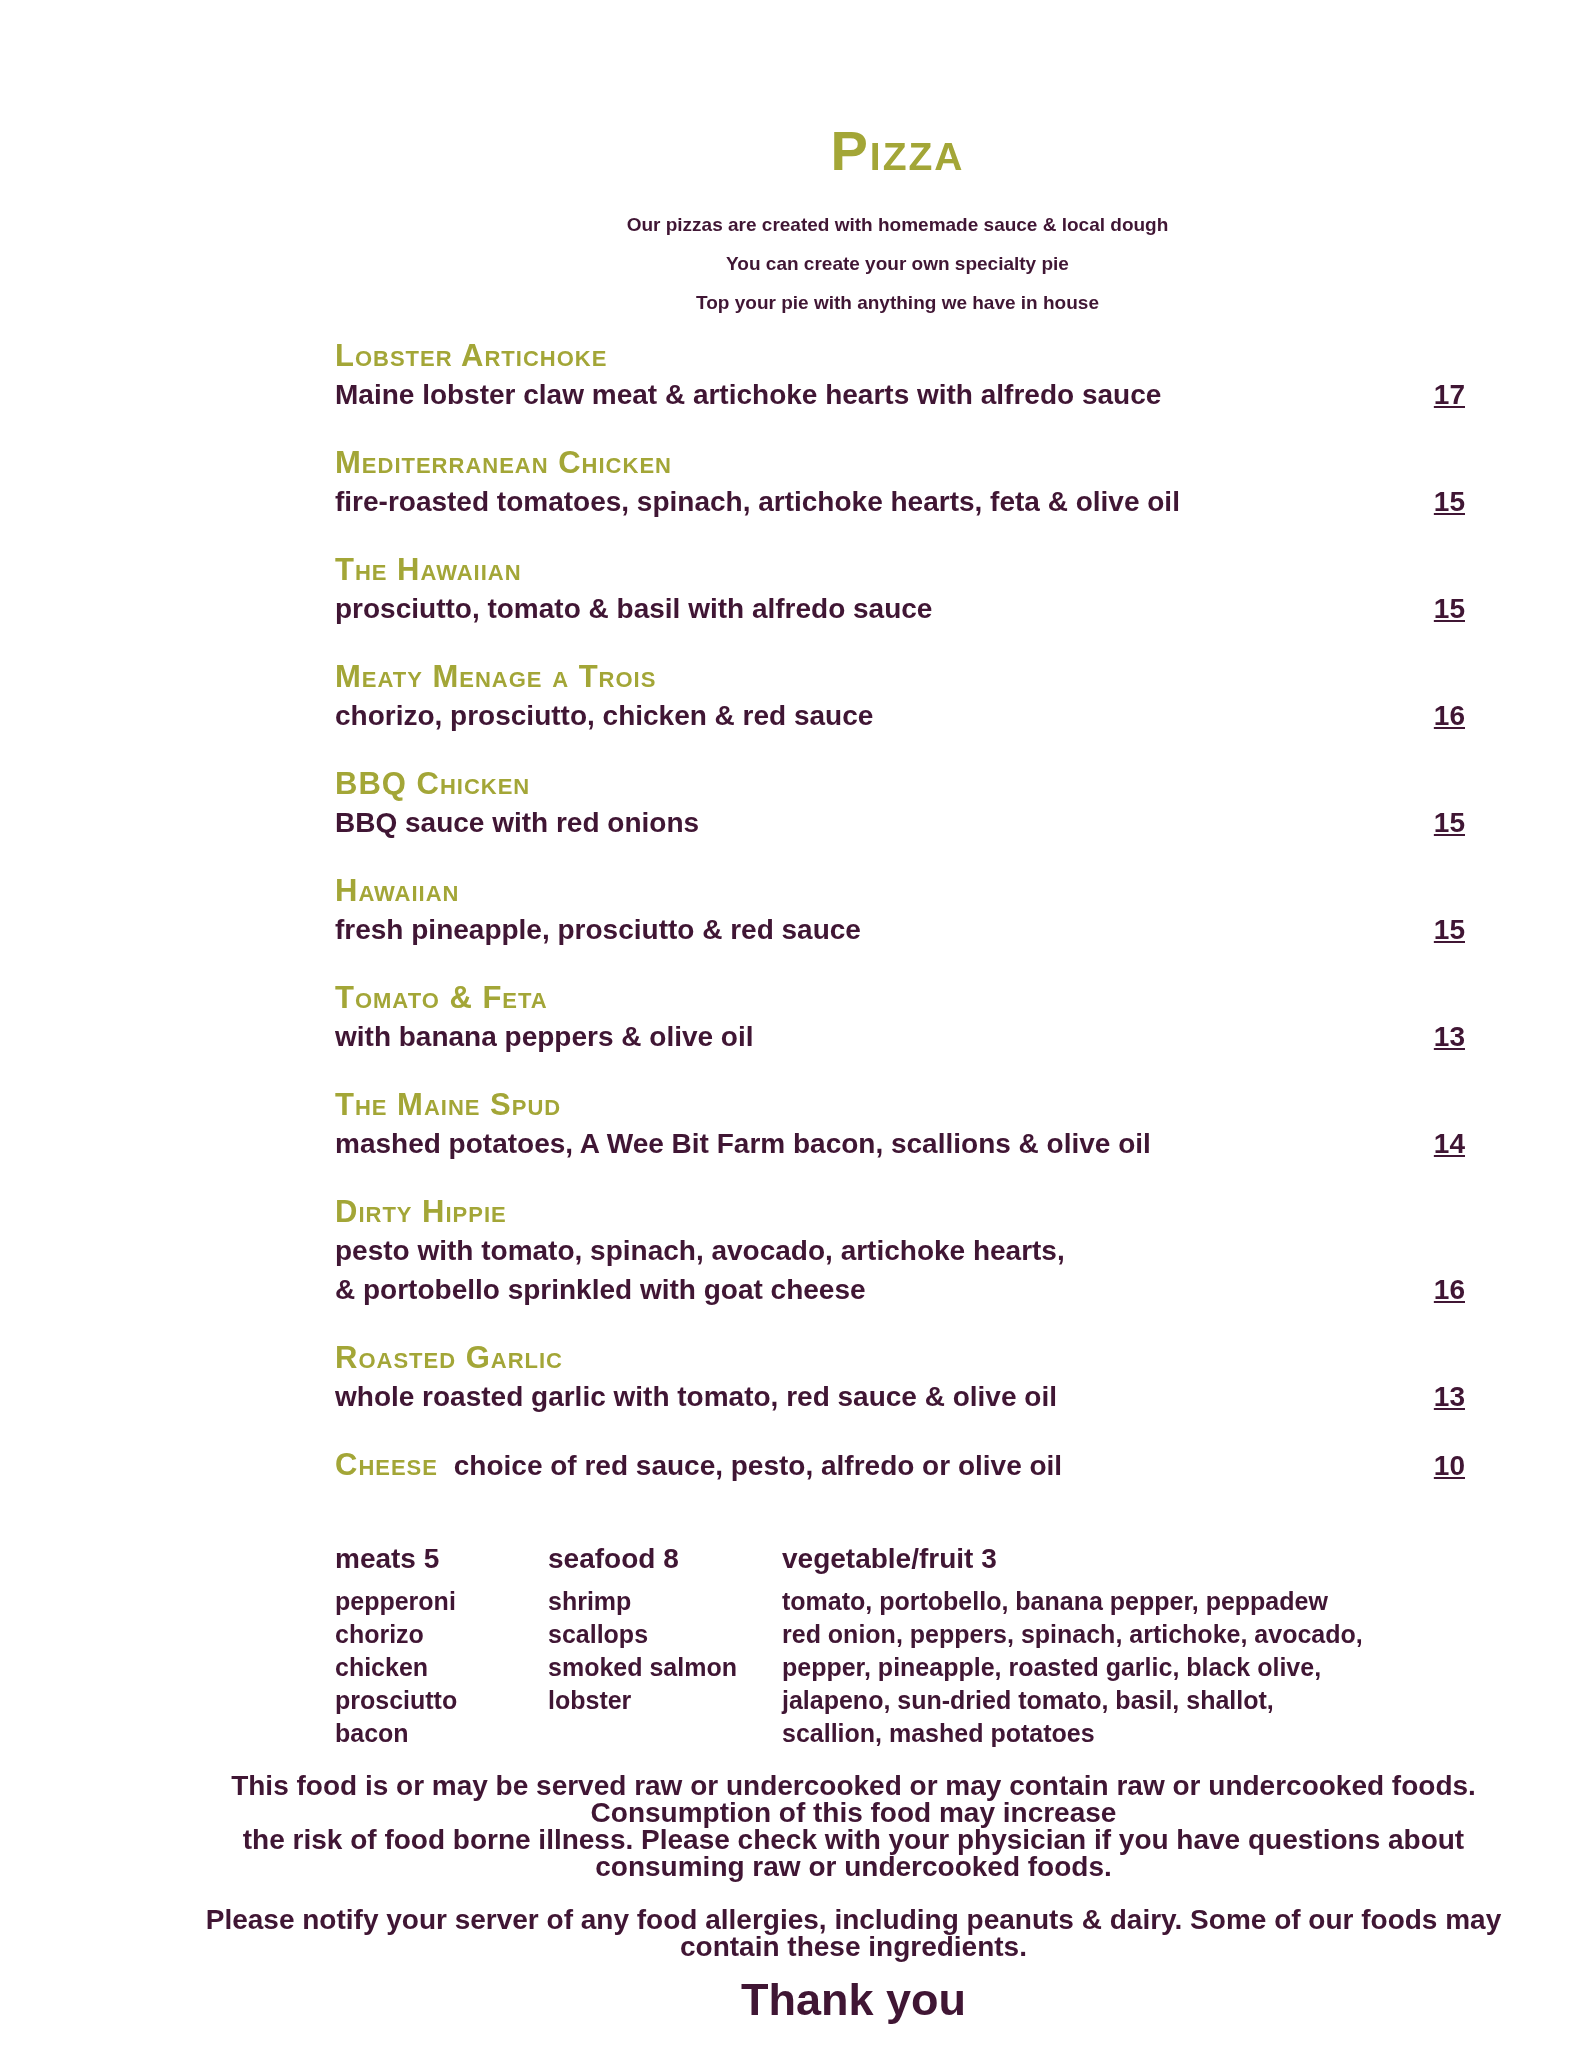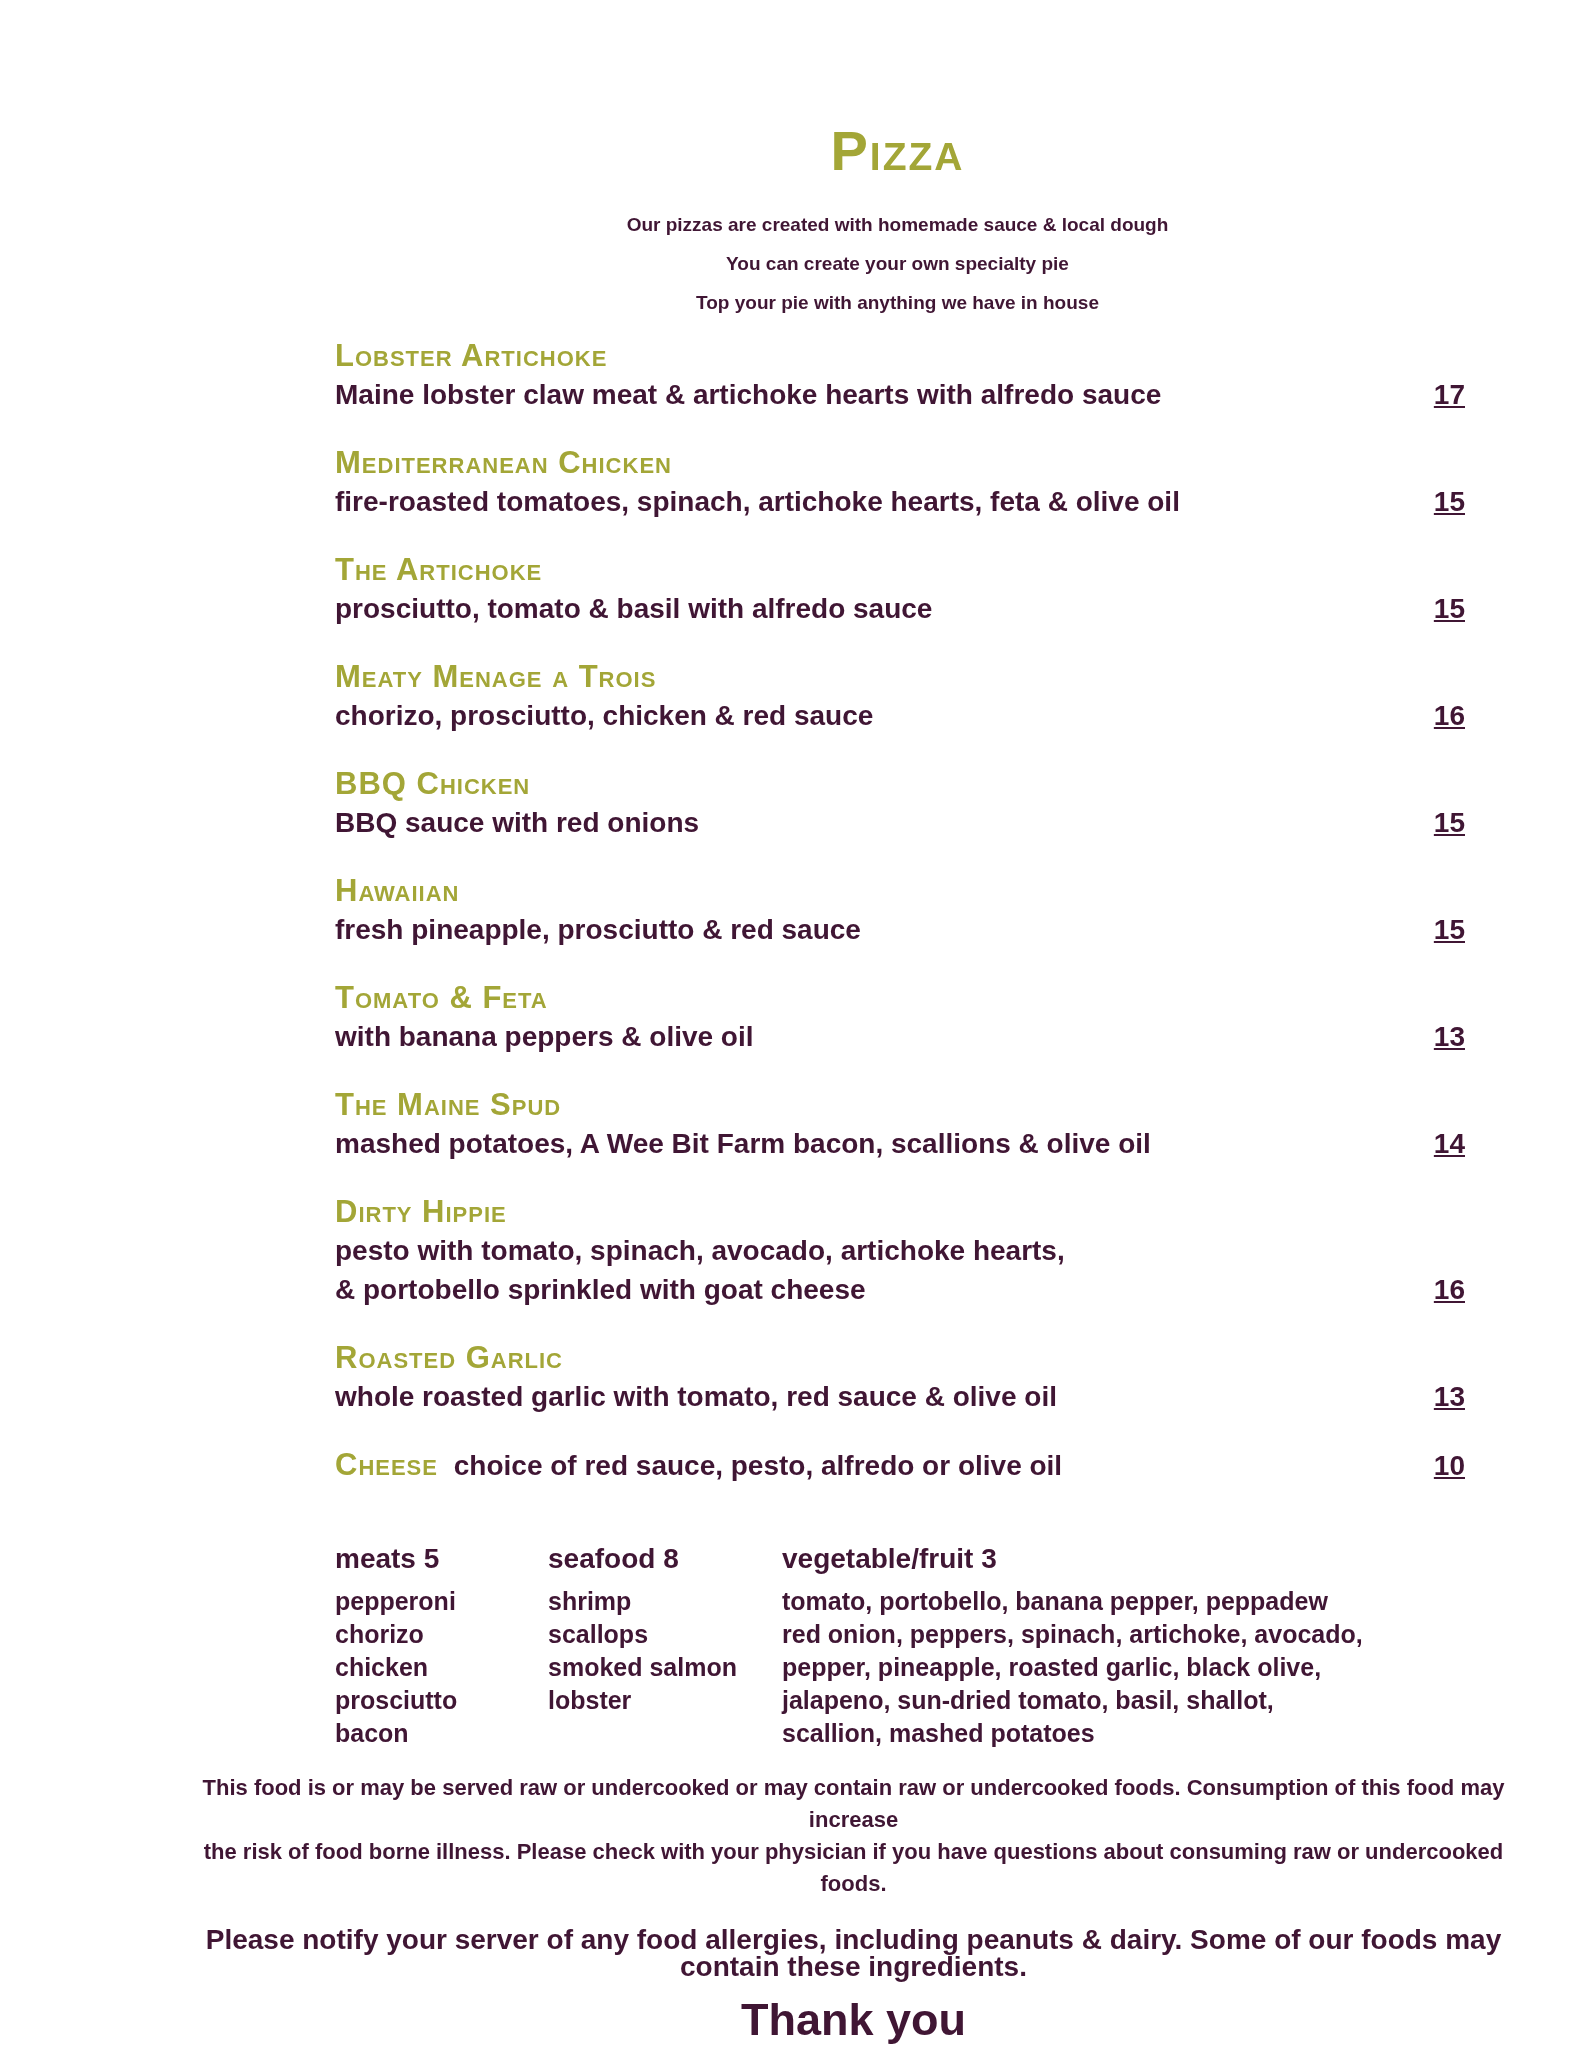--- a/index.html
+++ b/index.html
@@ -52,21 +52,21 @@
   .top-col{display:block;margin-top:27px;}
   .col-meats{width:213px;}
   .col-seafood{width:234px;}
   .col-veg{flex:1;}
   .col-header{font-size:28px;line-height:36px;margin-bottom:8px;}
   .col-items div{font-size:25px;line-height:33px;}
   .footer{
     position:absolute;top:1772px;left:200px;right:85px;
     text-align:center;
   }
-  .disclaimer div{font-size:22px;line-height:32px;}
+  .disclaimer div{font-size:28px;line-height:27px;}
   .allergy{margin-top:26px;font-size:28px;line-height:27px;}
   .thanks{margin-top:20px;font-size:45px;line-height:40px;}
 </style>
 </head>
 <body>
 
 <header class="header">
   <h1 class="title">Pizza</h1>
   <div class="intro">
     <div>Our pizzas are created with homemade sauce &amp; local dough</div>
@@ -87,21 +87,21 @@
 
   <article class="item">
     <h3 class="item-name">Mediterranean Chicken</h3>
     <div class="item-row">
       <p class="item-desc">fire-roasted tomatoes, spinach, artichoke hearts, feta &amp; olive oil</p>
       <span class="price">15</span>
     </div>
   </article>
 
   <article class="item">
-    <h3 class="item-name">The Artichoke</h3>
+    <h3 class="item-name">The Hawaiian</h3>
     <div class="item-row">
       <p class="item-desc">prosciutto, tomato &amp; basil with alfredo sauce</p>
       <span class="price">15</span>
     </div>
   </article>
 
   <article class="item">
     <h3 class="item-name">Meaty Menage a Trois</h3>
     <div class="item-row">
       <p class="item-desc">chorizo, prosciutto, chicken &amp; red sauce</p>

